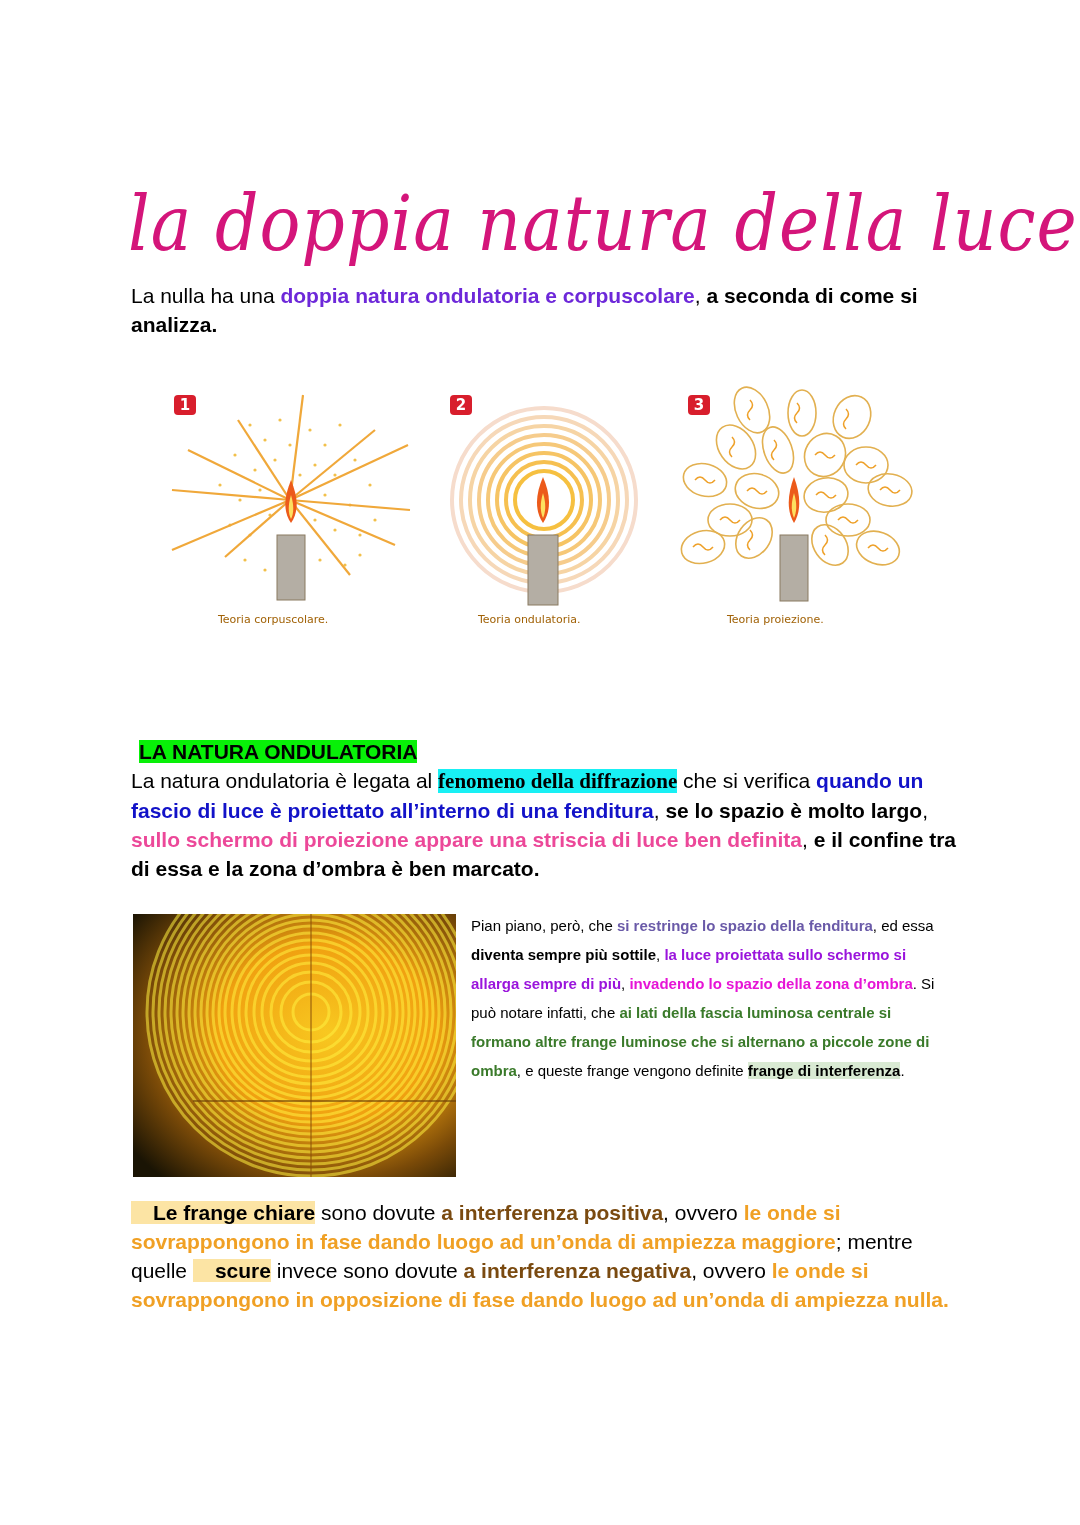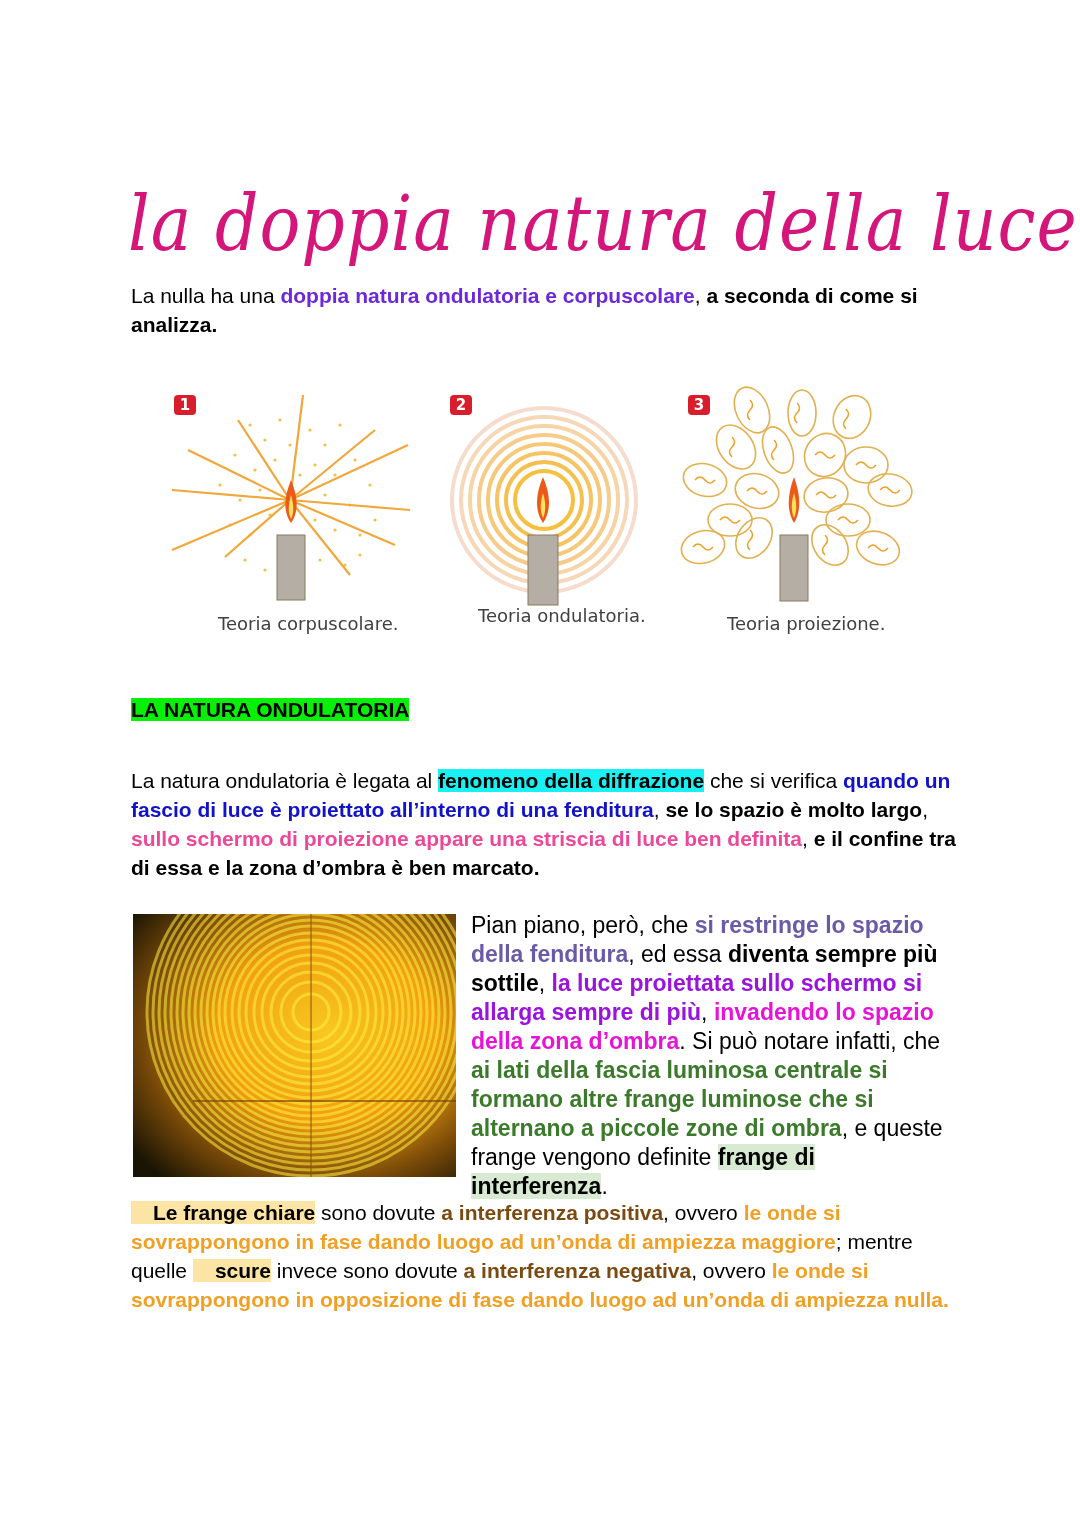--- a/index.html
+++ b/index.html
@@ -12,30 +12,30 @@
   .b { font-weight:bold; }
   .red { color:#6d28d9; font-weight:bold; }
   .blue { color:#1212c8; font-weight:bold; }
   .lblue { color:#ec4899; font-weight:bold; }
   .purple1 { color:#6a5aa8; font-weight:bold; }
   .violet { color:#9a14dc; font-weight:bold; }
   .magenta { color:#e614d6; font-weight:bold; }
   .green { color:#3a7a2a; font-weight:bold; }
   .brown { color:#7a4a10; font-weight:bold;margin-top:29px; }
   .orange { color:#f0a024; font-weight:bold; }
-  .hl-cyan { background:#18f0f4; }
+  .hl-cyan { background:#18f0f4;font-family:Liberation Serif, serif; }
   .hl-green { background:#08f008; }
   .hl-lgreen { background:#d9ead3; }
   .hl-yellow { background:#fce4a4;padding-left:22px; }
   .figure { position:absolute; top:385px; }
-  .fig-caption { position:absolute; font-family:"DejaVu Sans", sans-serif; font-size:18px; color:#404040; }
+  .fig-caption { position:absolute; font-family:"DejaVu Sans", sans-serif; font-size:11px; color:#a16207; }
   .badge { position:absolute; width:22px; height:20px; background:#d81e2c; color:#fff; border-radius:4px;
            font-family:"DejaVu Sans", sans-serif; font-weight:bold; font-size:15px; text-align:center; line-height:20px; }
   .photo { position:absolute; left:133px; top:914px; width:323px; height:263px; }
-  .right-col { position:absolute; left:471px; top:911px; width:480px; font-size:23px; line-height:29px; }
+  .right-col { position:absolute; left:471px; top:911px; width:480px; font-size:15px; line-height:29px; }
 </style>
 </head>
 <body>
 
 <div class="page-title">la doppia natura della luce</div>
 
 <div class="para" style="top:281px;">
   <span>La nulla ha una </span><span class="red">doppia natura ondulatoria e corpuscolare</span><span>, </span><span class="b">a seconda di come si analizza.</span>
 </div>
 
@@ -106,21 +106,21 @@
       <circle cx="104" cy="115" r="65" stroke="#f6cc8c"></circle>
       <circle cx="104" cy="115" r="56" stroke="#f6c878"></circle>
       <circle cx="104" cy="115" r="47" stroke="#f6c464"></circle>
       <circle cx="104" cy="115" r="38" stroke="#f6c050"></circle>
       <circle cx="104" cy="115" r="29" stroke="#f6c040"></circle>
     </g>
     <rect x="88" y="150" width="30" height="70" fill="#b4aea4" stroke="#8a7a60" stroke-width="1"></rect>
     <path d="M103 92 C96 108,94 125,103 138 C112 125,110 108,103 92 Z" fill="#ec5a1a"></path>
     <path d="M103 108 C100 118,100 126,103 133 C106 126,106 118,103 108 Z" fill="#fde060"></path>
   </svg>
-  <div class="fig-caption" style="left:38px; top:220px;">Teoria ondulatoria.</div>
+  <div class="fig-caption" style="left:38px; top:228px;">Teoria ondulatoria.</div>
 </div>
 
 <div class="figure" style="left:670px; width:260px; height:250px;">
   <div class="badge" style="left:18px; top:10px;">3</div>
   <svg width="260" height="230">
     <g fill="none" stroke="#e2b050" stroke-width="1.6">
       <ellipse cx="82" cy="25" rx="16" ry="24" transform="rotate(-25 82 25)"></ellipse>
       <ellipse cx="132" cy="28" rx="14" ry="23"></ellipse>
       <ellipse cx="182" cy="32" rx="18" ry="22" transform="rotate(25 182 32)"></ellipse>
       <ellipse cx="66" cy="62" rx="17" ry="24" transform="rotate(-35 66 62)"></ellipse>
@@ -157,21 +157,21 @@
         <path d="M80 145 q5 5 0 10 t0 10"></path>
         <path d="M155 150 q5 5 0 10 t0 10"></path>
     </g>
     <rect x="110" y="150" width="28" height="66" fill="#b4aea4" stroke="#8a7a60" stroke-width="1"></rect>
     <path d="M124 92 C118 108,116 125,124 138 C132 125,130 108,124 92 Z" fill="#ec5a1a"></path>
     <path d="M124 108 C121 118,121 126,124 133 C127 126,127 118,124 108 Z" fill="#fde060"></path>
   </svg>
   <div class="fig-caption" style="left:57px; top:228px;">Teoria proiezione.</div>
 </div>
 
-<div class="para" style="top:695px;">
+<div class="para" style="top:737px;margin-left:8px;">
   <span class="b hl-green">LA NATURA ONDULATORIA</span>
 </div>
 
 <div class="para" style="top:766px;">
   <span>La natura ondulatoria è legata al </span><span class="b hl-cyan">fenomeno della diffrazione</span><span> che si verifica </span><span class="blue">quando un fascio di luce è proiettato all’interno di una fenditura</span><span>, </span><span class="b">se lo spazio è molto largo</span><span>, </span><span class="lblue">sullo schermo di proiezione appare una striscia di luce ben definita</span><span>, </span><span class="b">e il confine tra di essa e la zona d’ombra è ben marcato.</span>
 </div>
 
 <svg class="photo" viewBox="0 0 323 263">
   <defs>
     <radialGradient id="glow" cx="0.6" cy="0.45" r="0.75">

